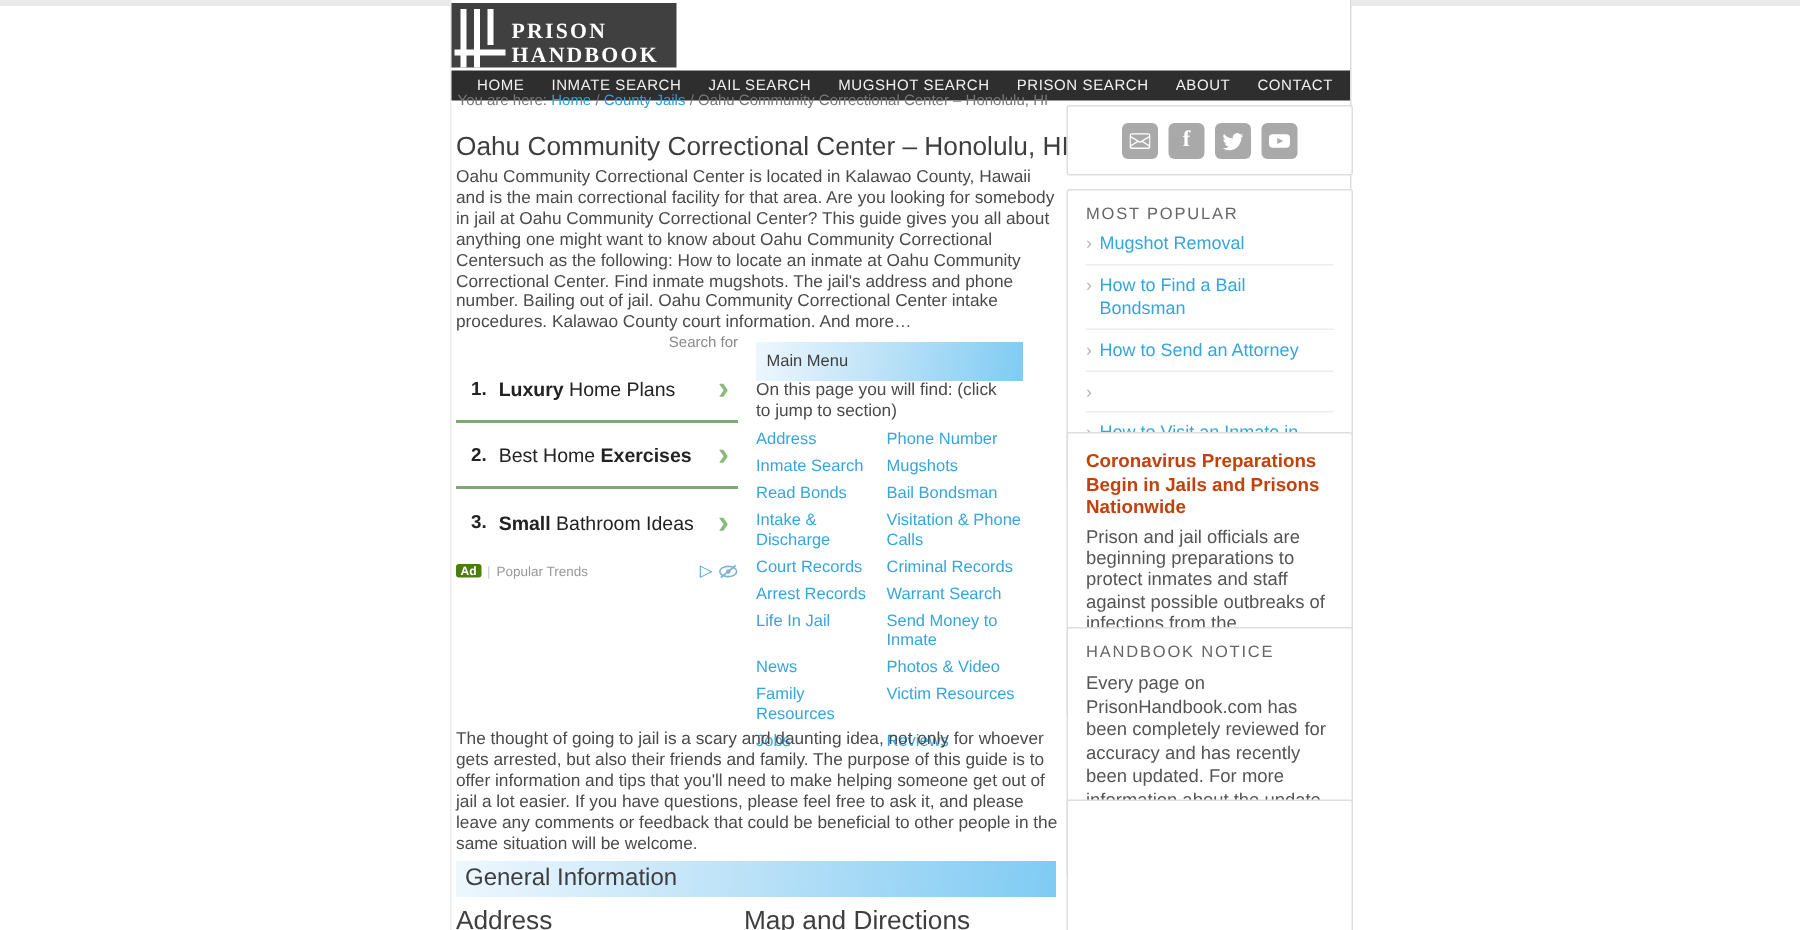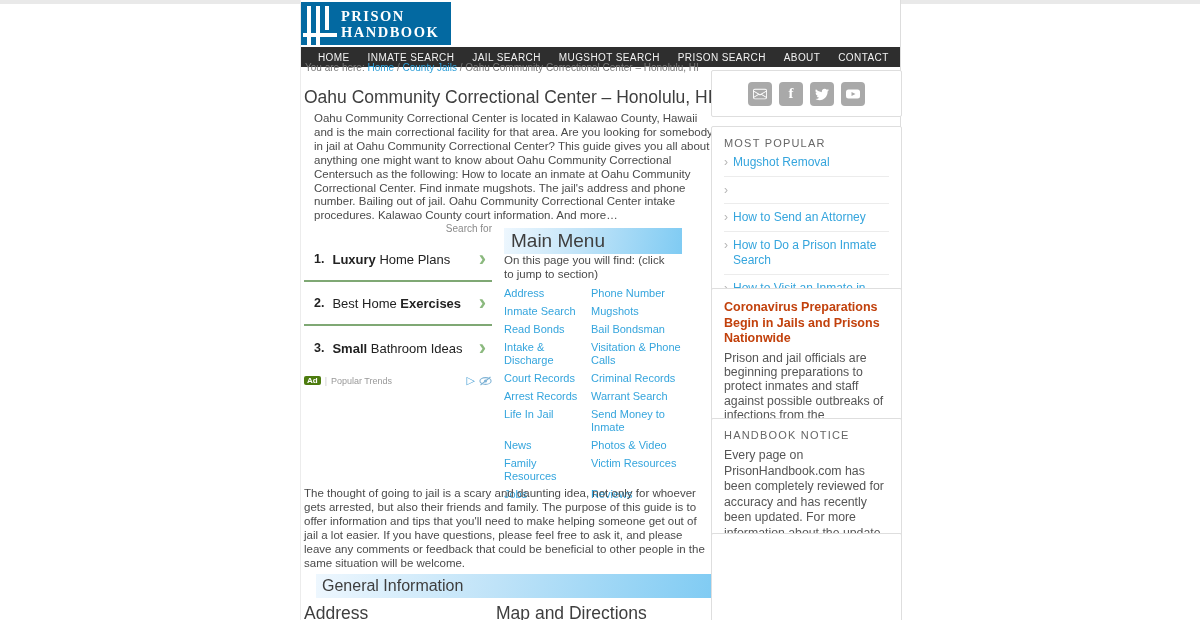--- a/index.html
+++ b/index.html
@@ -8,41 +8,41 @@
     position:relative; overflow:hidden; background:#ffffff;
     font-family:"Liberation Sans", sans-serif; color:#4a4a4a;
   }
   .top-strip { position:absolute; left:0; top:0; width:1200px; height:4px; background:#e9e9e9; z-index:1; }
   .wrapper {
     position:absolute; left:300px; top:0; width:601px; height:620px; background:#fff;
     border-left:1px solid #ececec; border-right:1px solid #dddddd; z-index:2;
   }
 
   
-  .logo { position:absolute; left:0; top:2px; width:150px; height:43px; background:#0369a1; display:flex; align-items:center; }
+  .logo { position:absolute; left:0; top:2px; width:150px; height:43px; background:#404040; display:flex; align-items:flex-end; }
   .logo-bars { position:relative; width:36px; height:43px; flex:0 0 36px; }
   .logo-bars i { position:absolute; background:#fff; }
   .bar-v1 { left:6px;  top:4px; width:4px; height:39px; }
   .bar-v2 { left:15px; top:4px; width:4px; height:39px; }
   .bar-v3 { left:24px; top:4px; width:4px; height:24px; }
   .bar-h  { left:2px;  top:31px; width:34px; height:4px; }
   .logo-text { color:#fff; font-family:"Liberation Serif", serif; font-weight:bold; font-size:14.5px; line-height:16px; letter-spacing:1.5px; padding-left:4px; }
 
   
   .nav { position:absolute; left:0; top:47px; width:599px; height:20px; background:#2e2e2e; display:flex; align-items:center; padding-left:8px; }
   .nav a { color:#f2f2f2; font-size:10px; letter-spacing:.4px; text-decoration:none; padding:0 9px; cursor:pointer; }
 
   
   .breadcrumb { position:absolute; left:4px; top:62px; font-size:10px; color:#777; white-space:nowrap; }
   .breadcrumb a { color:#2e9fd8; text-decoration:none; cursor:pointer; }
 
   .h1 { position:absolute; left:3px; top:87px; font-size:17.5px; font-weight:400; color:#3e3e3e; white-space:nowrap; }
 
   .para { font-size:11.5px; line-height:13.9px; color:#4a4a4a; }
-  .intro { position:absolute; left:3px; top:112px; width:401px;margin-left:10px; }
+  .intro { position:absolute; left:3px; top:112px; width:401px; }
   .para2 { position:absolute; left:3px; top:487px; width:401px; }
 
   
   .ad { position:absolute; left:3px; top:223px; width:188px; }
   .ad-searchfor { text-align:right; font-size:10px; color:#8a8a8a; height:15px; }
   .ad-item { display:flex; align-items:center; height:44px; cursor:pointer; }
   .ad-item.sep { border-bottom:2px solid #7fa874; }
   .ad-num { font-weight:bold; font-size:12.5px; color:#222; padding:0 8px 0 10px; }
   .ad-text { font-size:13px; color:#222; flex:1; }
   .ad-chev { color:#8bb97e; font-size:22px; font-weight:bold; line-height:20px; padding-right:6px; }
@@ -51,26 +51,26 @@
   .ad-footer .pipe { color:#ccc; margin-right:4px; }
   .ad-footer-icons { margin-left:auto; display:flex; gap:4px; align-items:center; }
   .adchoices { color:#4aa0d5; font-size:11px; cursor:pointer; }
 
   
   .menu { position:absolute; left:203px; top:228px; width:178px; }
   .menu-heading, .geninfo {
     background:linear-gradient(100deg, #eef7fe 0%, #bfe3f8 45%, #7fcbf3 100%);
     color:#3e3e3e; font-weight:400;
   }
-  .menu-heading { height:26px; line-height:26px; font-size:19px; padding-left:7px; }
+  .menu-heading { height:26px; line-height:26px; font-size:11px; padding-left:7px; }
   .menu-intro { margin-top:0; font-size:11.5px; line-height:13.5px; color:#4a4a4a; width:172px; }
   .menu-grid { margin-top:6px; display:grid; grid-template-columns:87px 91px; row-gap:5px; }
   .menu-grid a { font-size:11px; line-height:13px; color:#35a5dd; text-decoration:none; cursor:pointer; }
 
-  .geninfo { position:absolute; left:3px; top:574px; width:400px; height:24px; line-height:24px; font-size:16px; padding-left:6px;margin-left:12px; }
+  .geninfo { position:absolute; left:3px; top:574px; width:400px; height:24px; line-height:24px; font-size:16px; padding-left:6px; }
   .addr-head { position:absolute; left:3px; top:603px; font-size:17.5px; color:#3e3e3e; }
   .map-head  { position:absolute; left:195px; top:603px; font-size:17.5px; color:#3e3e3e; }
 
   
   .sb-box { position:absolute; left:410px; width:191px; background:#fff; border:1px solid #dedede; border-radius:2px; }
   .sb-social { top:70px; height:47px; display:flex; align-items:center; justify-content:center; gap:7px; }
   .soc { width:24px; height:24px; background:#a9a9a9; border-radius:4px; display:flex; align-items:center; justify-content:center; cursor:pointer; }
   .soc .fb { color:#fff; font-family:"Liberation Serif", serif; font-weight:bold; font-size:15px; }
 
   .sb-popular { top:126px; padding:10px 12px 4px 12px; }
@@ -224,28 +224,28 @@
   </div>
 
   <div class="sb-box sb-popular">
     <div class="sb-title">MOST POPULAR</div>
     <div class="pop-item">
       <span class="pop-bullet">›</span>
       <a>Mugshot Removal</a>
     </div>
     <div class="pop-item">
       <span class="pop-bullet">›</span>
+      <a>How to Find a Bail Bondsman</a>
     </div>
     <div class="pop-item">
       <span class="pop-bullet">›</span>
       <a>How to Send an Attorney</a>
     </div>
     <div class="pop-item">
       <span class="pop-bullet">›</span>
-      <a>How to Do a Prison Inmate Search</a>
     </div>
     <div class="pop-item">
       <span class="pop-bullet">›</span>
       <a>How to Visit an Inmate in Federal Prison</a>
     </div>
   </div>
 
   <div class="sb-box sb-corona">
     <div class="corona-title">Coronavirus Preparations Begin in Jails and Prisons Nationwide</div>
     <div class="corona-body"><span>Prison and jail officials are beginning preparations to protect inmates and staff against possible outbreaks of infections from the Coronavirus called … </span><a>[Read More...]</a></div>

